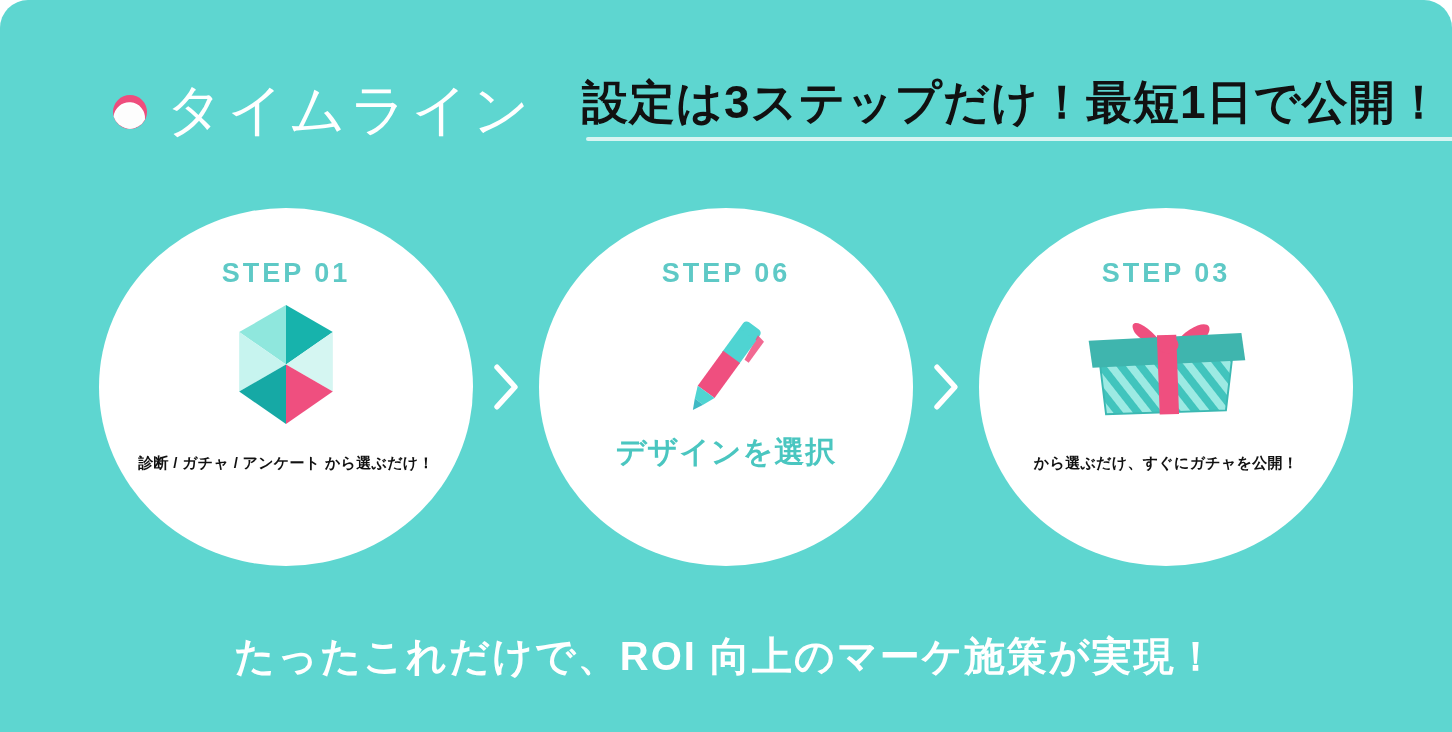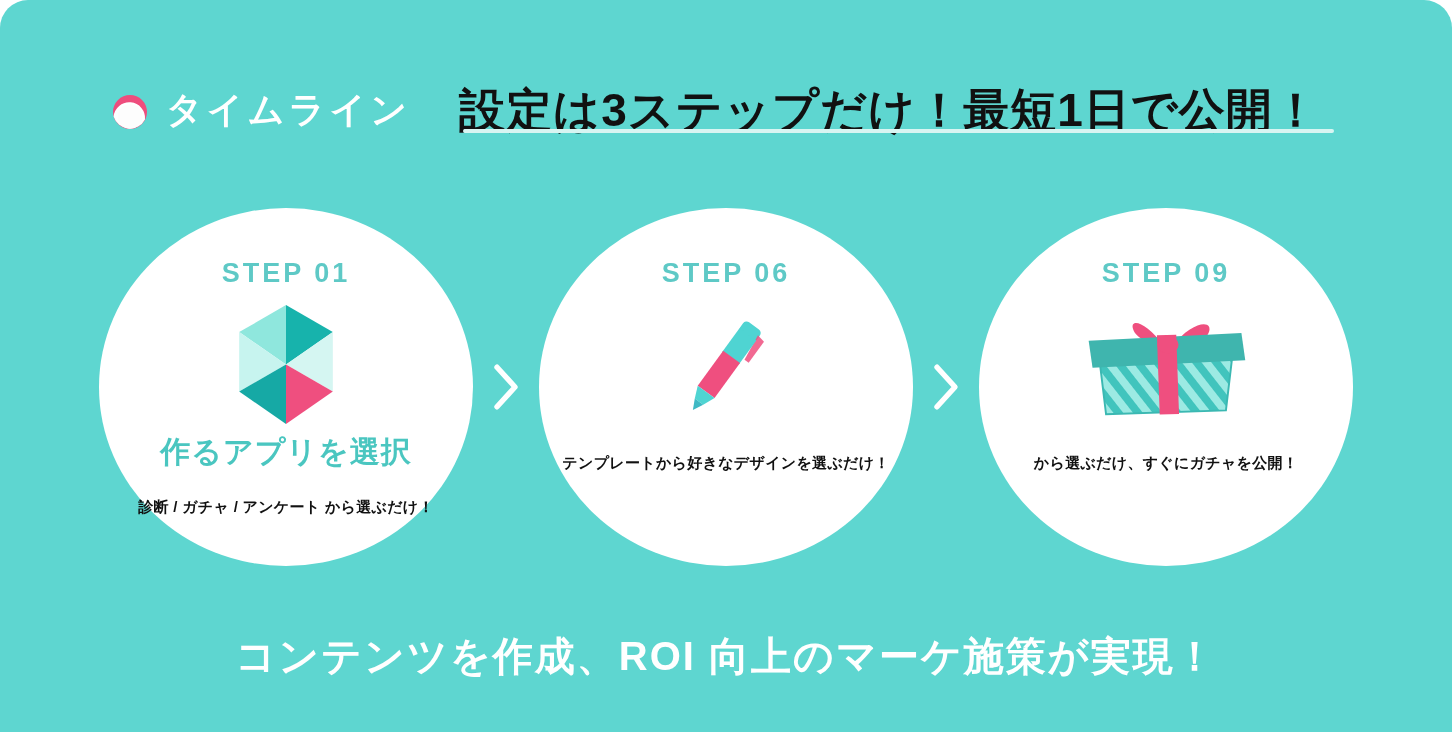--- a/index.html
+++ b/index.html
@@ -59,29 +59,30 @@
   .brand-dot {
     width: 36px;
     height: 36px;
     flex: none;
     position: relative;
     top: 2px;
   }
 
   .eyebrow-label {
     color: #ffffff;
-    font-size: 36px;
-    font-weight: 700;
+    font-size: 56px;
+    font-weight: 400;
     letter-spacing: 4px;
     line-height: 1;
     white-space: nowrap;
   }
 
   .headline-wrap {
     position: relative;
+    padding-bottom: 16px;
   }
 
   .headline {
     color: #111111;
     font-size: 46px;
     font-weight: 700;
     letter-spacing: 1px;
     line-height: 1;
     white-space: nowrap;
   }
@@ -216,21 +217,20 @@
         <div class="step-art">
           <svg viewBox="0 0 120 132" width="108" height="119" aria-hidden="true">
             <polygon points="60,0 112,30 60,66" fill="#17b3ac"></polygon>
             <polygon points="60,0 8,30 60,66" fill="#8fe7dd"></polygon>
             <polygon points="8,30 8,96 60,66" fill="#c7f4ef"></polygon>
             <polygon points="112,30 112,96 60,66" fill="#d5f6f2"></polygon>
             <polygon points="8,96 60,132 60,66" fill="#16a9a5"></polygon>
             <polygon points="112,96 60,132 60,66" fill="#ef4f7f"></polygon>
           </svg>
         </div>
-        <div class="step-title">作るアプリを選択</div>
         <div class="step-sub">診断 / ガチャ / アンケート から選ぶだけ！</div>
       </div>
 
       <div class="chevron">
         <svg viewBox="0 0 40 60" width="36" height="54" aria-hidden="true">
           <path d="M 10 8 L 30 30 L 10 52" fill="none" stroke="#ffffff" stroke-width="6" stroke-linecap="round" stroke-linejoin="round"></path>
         </svg>
       </div>
 
       <div class="step-circle">
@@ -240,31 +240,31 @@
             <g transform="rotate(36 60 65)">
               <rect x="48" y="10" width="24" height="16" rx="5" fill="#4fd4d2"></rect>
               <path d="M 70 16 L 80 18 L 80 48 L 74 48 Z" fill="#ef4f7f" opacity="0.85"></path>
               <rect x="48" y="22" width="24" height="34" fill="#4fd4d2"></rect>
               <rect x="48" y="54" width="24" height="50" fill="#ef4f7f"></rect>
               <polygon points="48,104 72,104 66,118 54,118" fill="#4fd4d2"></polygon>
               <polygon points="54,118 66,118 60,130" fill="#3fb9c4"></polygon>
             </g>
           </svg>
         </div>
-        <div class="step-sub">テンプレートから好きなデザインを選ぶだけ！</div>
+        <div class="step-title">デザインを選択</div>
       </div>
 
       <div class="chevron">
         <svg viewBox="0 0 40 60" width="36" height="54" aria-hidden="true">
           <path d="M 10 8 L 30 30 L 10 52" fill="none" stroke="#ffffff" stroke-width="6" stroke-linecap="round" stroke-linejoin="round"></path>
         </svg>
       </div>
 
       <div class="step-circle">
-        <div class="step-kicker">STEP 09</div>
+        <div class="step-kicker">STEP 03</div>
         <div class="step-art">
           <svg viewBox="0 0 180 120" width="174" height="116" aria-hidden="true">
             <defs>
               <pattern id="giftStripes" width="16" height="16" patternUnits="userSpaceOnUse" patternTransform="rotate(-38)">
                 <rect width="16" height="16" fill="#41c4bd"></rect>
                 <rect width="8" height="16" fill="#9ceae3"></rect>
               </pattern>
               <clipPath id="boxClip">
                 <path d="M 20 46 L 160 40 L 152 108 L 28 112 Z"></path>
               </clipPath>
@@ -285,16 +285,16 @@
             <rect x="82" y="30" width="20" height="82" fill="#ef4f7f" transform="rotate(-2 92 70)"></rect>
 
             <ellipse cx="92" cy="40" rx="11" ry="9" fill="#ef4f7f"></ellipse>
           </svg>
         </div>
         <div class="step-sub">から選ぶだけ、すぐにガチャを公開！</div>
       </div>
 
     </div>
 
-    <div class="tagline">コンテンツを作成、ROI 向上のマーケ施策が実現！</div>
+    <div class="tagline">たったこれだけで、ROI 向上のマーケ施策が実現！</div>
 
   </div>
 </div>
 
 </body></html>

